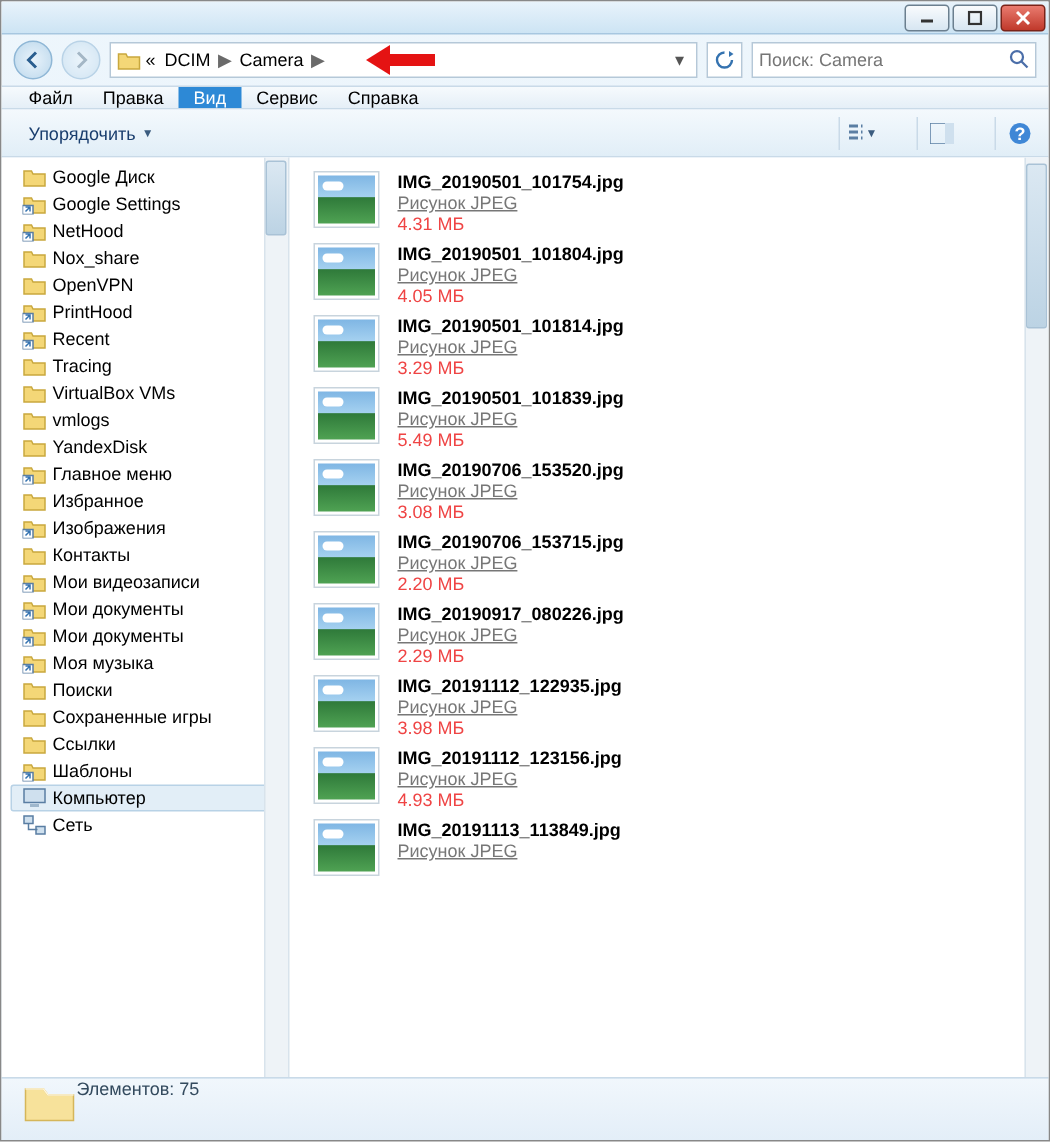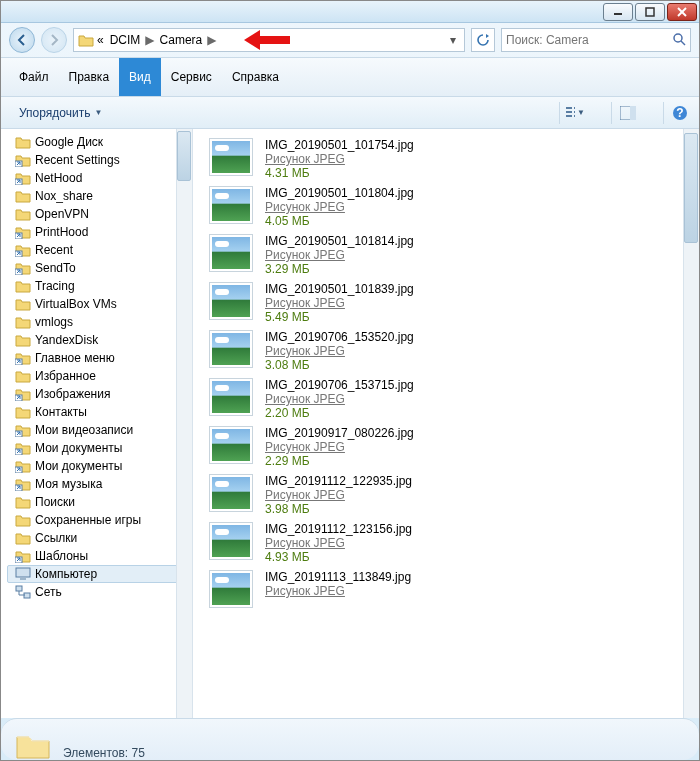--- a/index.html
+++ b/index.html
@@ -21,21 +21,21 @@
   .addrbar .sep { color:#6a6a6a; padding:0 2px; }
   .addrbar .hist { margin-left:auto; padding:0 4px; cursor:pointer; color:#555; }
   .refresh { width:24px; height:24px; border:1px solid #b5c8d8; background:#fff; display:flex; align-items:center; justify-content:center; cursor:pointer; }
   .searchbox { width:190px; height:24px; border:1px solid #b5c8d8; background:#fff; display:flex; align-items:center; padding:0 4px; }
   .searchbox input { flex:1; border:none; outline:none; color:#888; background:transparent; }
   .searchbox .mag { color:#4b6ea9; cursor:pointer; }
 
   .arrow-callout { position:absolute; left:242px; top:28px; pointer-events:none; }
 
   
-  .menubar { height:40px; background:linear-gradient(#f6fafd,#e5eff7); border-top:1px solid #c9dae8; border-bottom:1px solid #c9dae8; display:flex; align-items:stretch; padding-left:8px; }
+  .menubar { height:16px; background:linear-gradient(#f6fafd,#e5eff7); border-top:1px solid #c9dae8; border-bottom:1px solid #c9dae8; display:flex; align-items:stretch; padding-left:8px; }
   .menuitem { padding:0 10px; display:flex; align-items:center; cursor:pointer; }
   .menuitem.active { background:#2d89d6; color:#fff;text-align:right; }
 
   
   .toolbar { height:32px; background:linear-gradient(#f4f9fd,#e1eef7); border-bottom:1px solid #c9dae8; display:flex; align-items:center; padding:0 10px; gap:24px; }
   .toolbtn { padding:3px 8px; display:flex; align-items:center; gap:4px; cursor:pointer; color:#1a3e6e; }
   .toolbtn .drop { font-size:8px; color:#3b5c7f; }
   .spacer { flex:1; }
   .iconbtn { width:26px; height:22px; display:flex; align-items:center; justify-content:center; cursor:pointer; border-left:1px solid #c9dae8; padding-left:6px; margin-left:2px; }
 
@@ -50,26 +50,26 @@
   .ficon { width:16px; height:14px; display:inline-block; }
 
   .content { flex:1; overflow:hidden; position:relative; }
   .content .cscroll { position:absolute; right:0; top:0; bottom:0; width:16px; background:#eef3f7; border-left:1px solid #d8e3ec; }
   .content .cthumb { position:absolute; right:1px; top:4px; width:14px; height:110px; background:linear-gradient(#dbe8f2,#bcd3e4); border:1px solid #a9c2d6; border-radius:2px; }
   .filelist { padding:6px 20px 6px 16px; }
   .file { display:flex; gap:12px; padding:3px 0; align-items:flex-start; cursor:pointer; }
   .thumbpic { width:44px; height:38px; border:1px solid #c8d4dd; background:#fff; padding:2px; display:flex; }
   .thumbpic .inner { flex:1; background:linear-gradient(#7fb6e4 0%, #a5d1f0 45%, #2f7a3a 46%, #4fa253 100%); position:relative; }
   .thumbpic .cloud { position:absolute; left:3px; top:4px; width:14px; height:6px; background:#fff; border-radius:4px; }
-  .finfo .fname { color:#000; }
+  .finfo .fname { color:#000;font-weight:bold; }
   .finfo .ftype { color:#777;text-decoration:underline; }
-  .finfo .fsize { color:#4d7c0f; }
+  .finfo .fsize { color:#ef4444; }
 
   
-  .status { height:42px; border-top:1px solid #c9dae8; background:linear-gradient(#f1f7fc,#e3eef8); display:flex; align-items:flex-end; padding:0 14px; gap:12px;border-radius:16px; }
+  .status { height:42px; border-top:1px solid #c9dae8; background:linear-gradient(#f1f7fc,#e3eef8); display:flex; align-items:flex-start; padding:0 14px; gap:0; }
   .bigfolder { width:36px; height:30px; }
   .status .txt { color:#334a5e; }
 
 </style>
 </head>
 <body>
 
 <div class="window">
 
   <div class="titlebar">
@@ -182,21 +182,21 @@
               <path d="M1 3h5l1 2h8v8H1z" fill="#f4d777" stroke="#c9a83e"></path>
             </svg>
             <span>Google Диск</span>
           </li>
           <li>
             <svg class="ficon" viewBox="0 0 16 14">
               <path d="M1 3h5l1 2h8v8H1z" fill="#f4d777" stroke="#c9a83e"></path>
               <rect x="0" y="8" width="7" height="6" fill="#fff" stroke="#5a7ea3"></rect>
               <path d="M2 12l3-3m0 3v-3h-3" stroke="#3573b0" fill="none"></path>
             </svg>
-            <span>Recent Settings</span>
+            <span>Google Settings</span>
           </li>
           <li>
             <svg class="ficon" viewBox="0 0 16 14">
               <path d="M1 3h5l1 2h8v8H1z" fill="#f4d777" stroke="#c9a83e"></path>
               <rect x="0" y="8" width="7" height="6" fill="#fff" stroke="#5a7ea3"></rect>
               <path d="M2 12l3-3m0 3v-3h-3" stroke="#3573b0" fill="none"></path>
             </svg>
             <span>NetHood</span>
           </li>
           <li>
@@ -219,28 +219,20 @@
             </svg>
             <span>PrintHood</span>
           </li>
           <li>
             <svg class="ficon" viewBox="0 0 16 14">
               <path d="M1 3h5l1 2h8v8H1z" fill="#f4d777" stroke="#c9a83e"></path>
               <rect x="0" y="8" width="7" height="6" fill="#fff" stroke="#5a7ea3"></rect>
               <path d="M2 12l3-3m0 3v-3h-3" stroke="#3573b0" fill="none"></path>
             </svg>
             <span>Recent</span>
-          </li>
-          <li>
-            <svg class="ficon" viewBox="0 0 16 14">
-              <path d="M1 3h5l1 2h8v8H1z" fill="#f4d777" stroke="#c9a83e"></path>
-              <rect x="0" y="8" width="7" height="6" fill="#fff" stroke="#5a7ea3"></rect>
-              <path d="M2 12l3-3m0 3v-3h-3" stroke="#3573b0" fill="none"></path>
-            </svg>
-            <span>SendTo</span>
           </li>
           <li>
             <svg class="ficon" viewBox="0 0 16 14">
               <path d="M1 3h5l1 2h8v8H1z" fill="#f4d777" stroke="#c9a83e"></path>
             </svg>
             <span>Tracing</span>
           </li>
           <li>
             <svg class="ficon" viewBox="0 0 16 14">
               <path d="M1 3h5l1 2h8v8H1z" fill="#f4d777" stroke="#c9a83e"></path>

